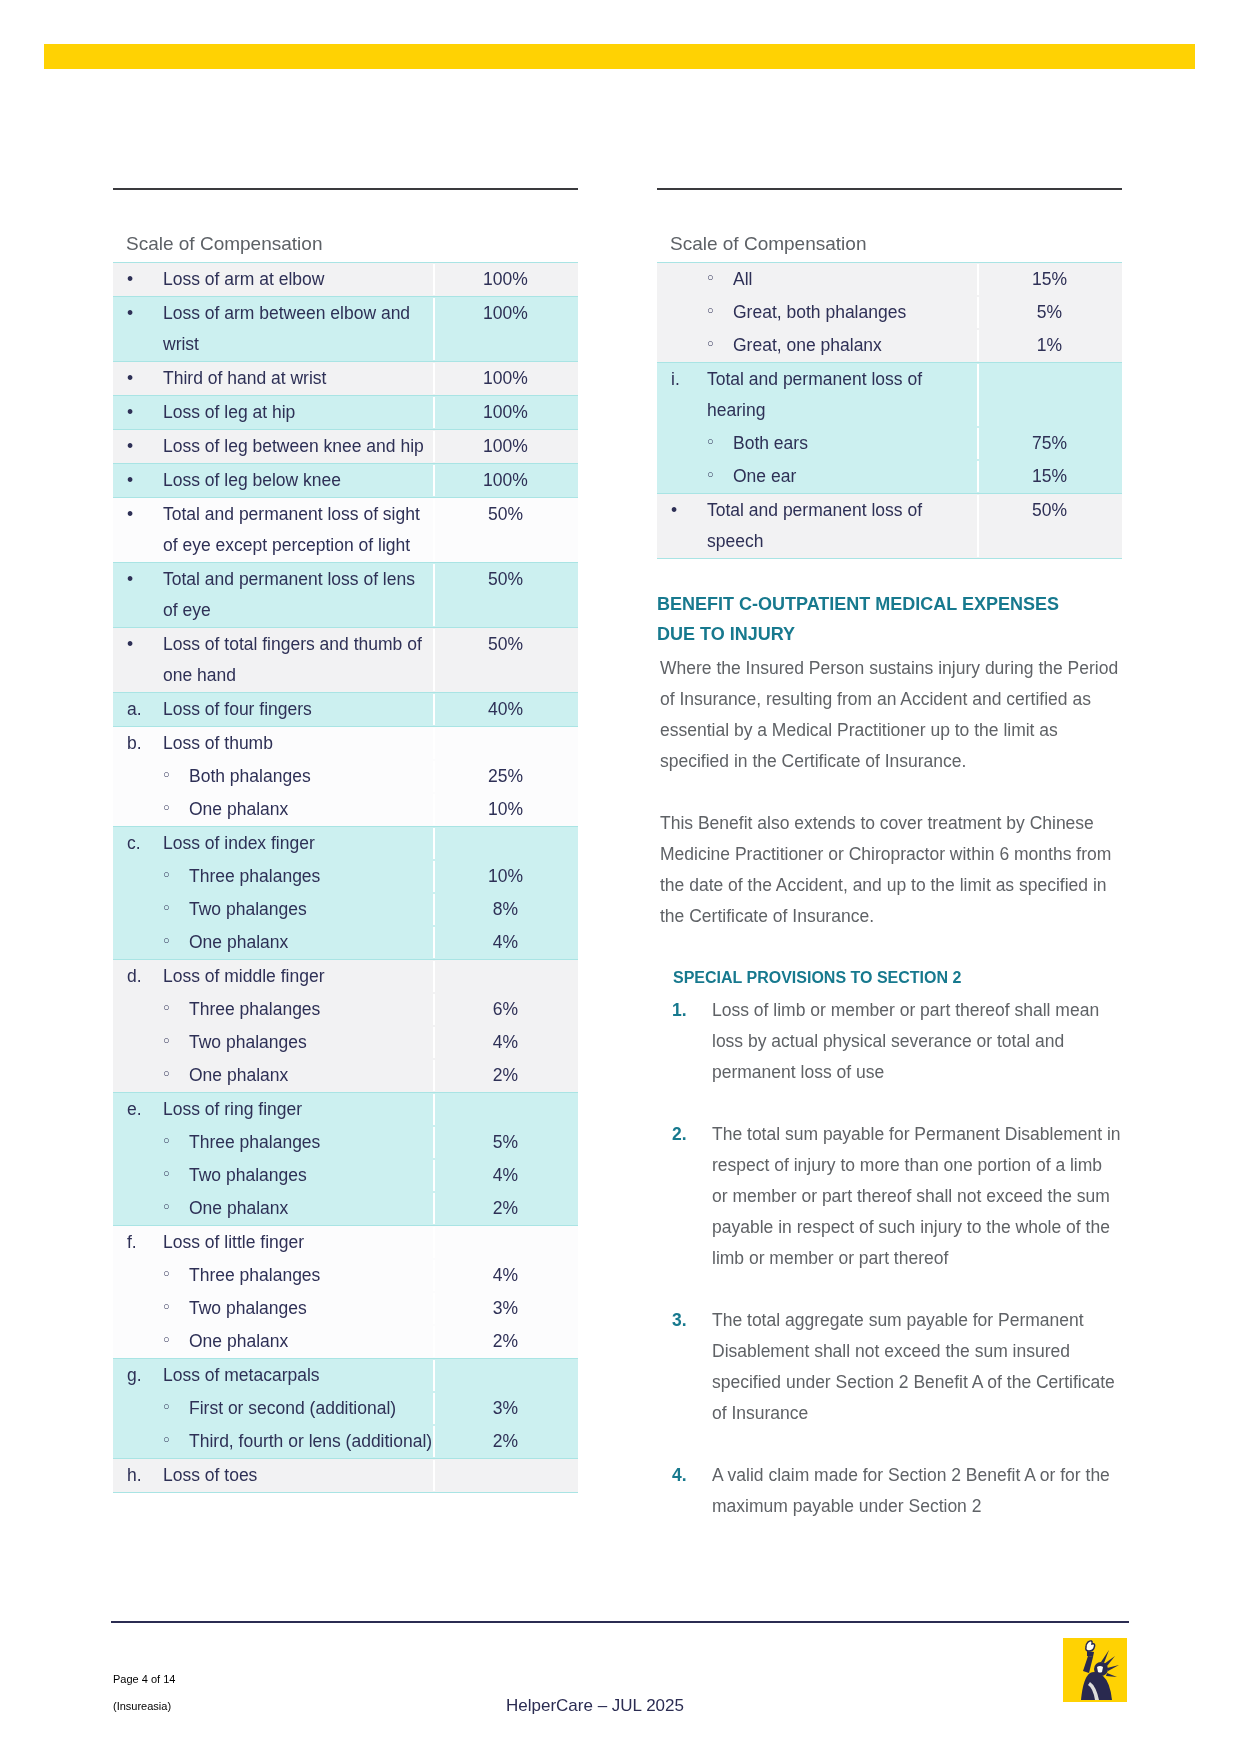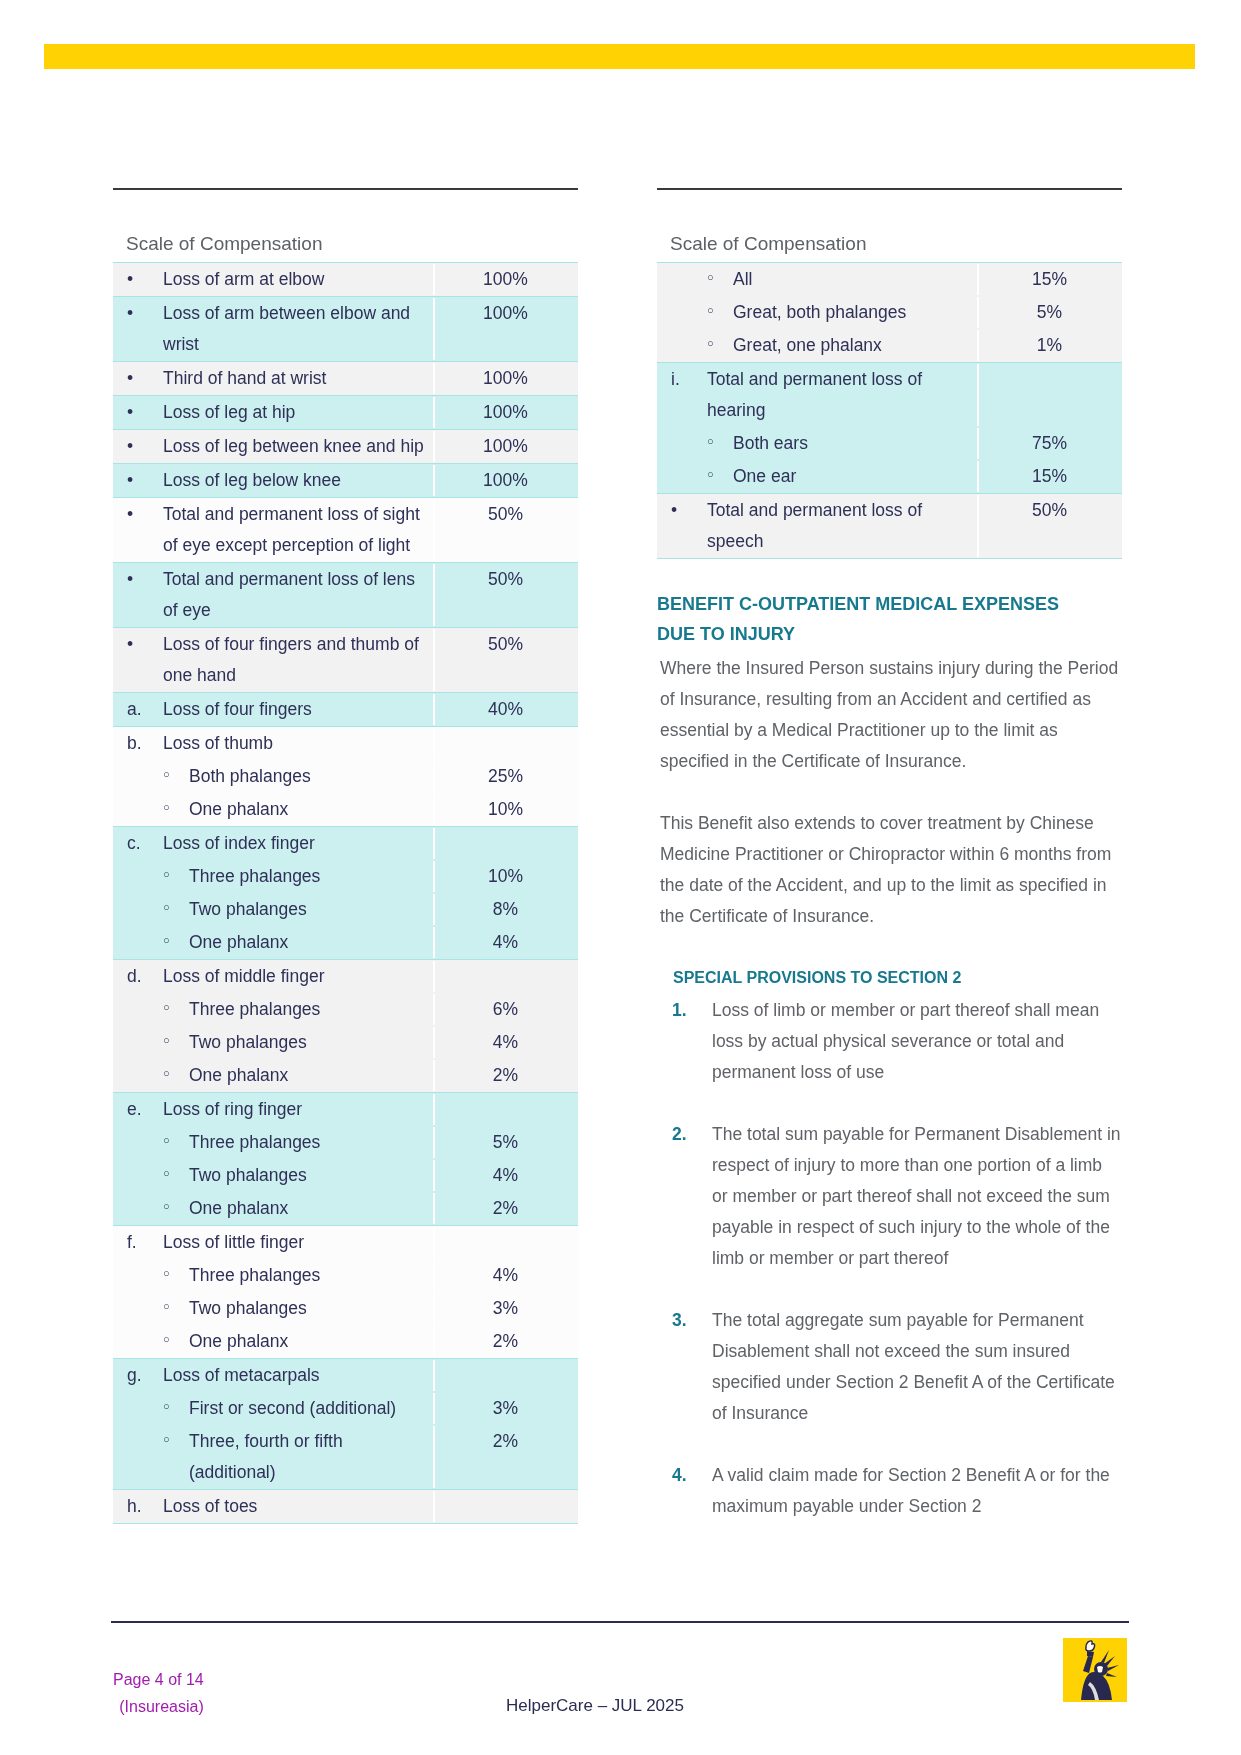--- a/index.html
+++ b/index.html
@@ -32,21 +32,21 @@
   .benefit-heading { margin-top:30px; color:#17798e; font-weight:bold; font-size:18px; line-height:30px; }
   .benefit-heading div { white-space:nowrap; }
   .para { color:#5f6266; font-size:17.5px; line-height:31px; margin:4px 0 31px 3px; }
   .sp-heading { color:#17798e; font-weight:bold; font-size:16px; line-height:30px; margin:6px 0 2px 16px; white-space:nowrap; }
   .sp-item { display:flex; margin-bottom:31px; font-size:17.5px; line-height:31px; }
   .sp-num { margin-left:15px; width:40px; color:#17798e; font-weight:bold; flex:0 0 auto; }
   .sp-text { flex:1; color:#5f6266; }
 
   
   .footer-rule { position:absolute; left:111px; top:1621px; width:1018px; height:2px; background:#2b2c52; }
-  .footer-left { position:absolute; left:113px; top:1666px; font-size:16px; line-height:27px; color:#a21caf;text-align:right; }
+  .footer-left { position:absolute; left:113px; top:1666px; font-size:11px; line-height:27px; color:#000000; }
   .footer-center { position:absolute; left:0; top:1696px; width:1190px; text-align:center; font-size:17px; color:#2b2c52; }
   .logo { position:absolute; left:1063px; top:1638px; width:64px; height:64px; background:#ffd203; }
   .logo svg { display:block; width:64px; height:64px; }
 </style>
 </head>
 <body>
 
 <div class="page">
 
   <div class="topbar"></div>
@@ -124,21 +124,21 @@
                 <span class="marker m-bullet">•</span>
                 <span class="row-text">Total and permanent loss of lens of eye</span>
               </div>
               <div class="cell-value">50%</div>
             </div>
           </div>
           <div class="tbl-block bg-gray">
             <div class="tbl-row">
               <div class="cell-label">
                 <span class="marker m-bullet">•</span>
-                <span class="row-text">Loss of four fingers and thumb of one hand</span>
+                <span class="row-text">Loss of total fingers and thumb of one hand</span>
               </div>
               <div class="cell-value">50%</div>
             </div>
           </div>
           <div class="tbl-block bg-cyan">
             <div class="tbl-row">
               <div class="cell-label">
                 <span class="marker m-letter">a.</span>
                 <span class="row-text">Loss of four fingers</span>
               </div>
@@ -299,21 +299,21 @@
             <div class="tbl-row">
               <div class="cell-label">
                 <span class="marker m-circle">○</span>
                 <span class="row-text">First or second (additional)</span>
               </div>
               <div class="cell-value">3%</div>
             </div>
             <div class="tbl-row">
               <div class="cell-label">
                 <span class="marker m-circle">○</span>
-                <span class="row-text">Three, fourth or fifth (additional)</span>
+                <span class="row-text">Third, fourth or lens (additional)</span>
               </div>
               <div class="cell-value">2%</div>
             </div>
           </div>
           <div class="tbl-block bg-gray">
             <div class="tbl-row">
               <div class="cell-label">
                 <span class="marker m-letter">h.</span>
                 <span class="row-text">Loss of toes</span>
               </div>

